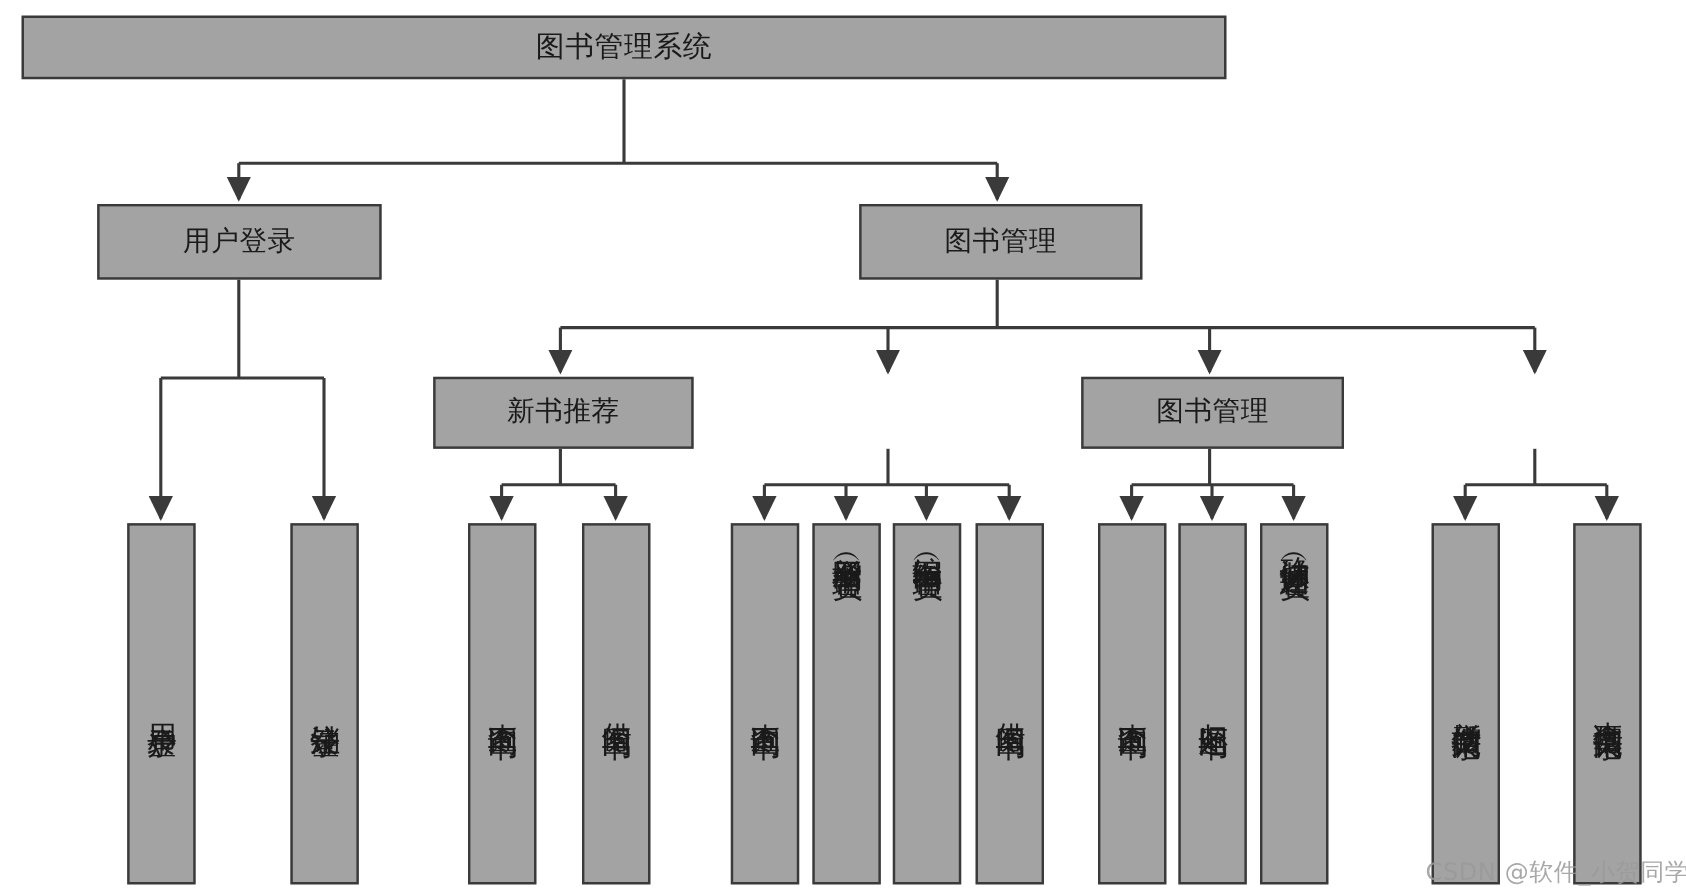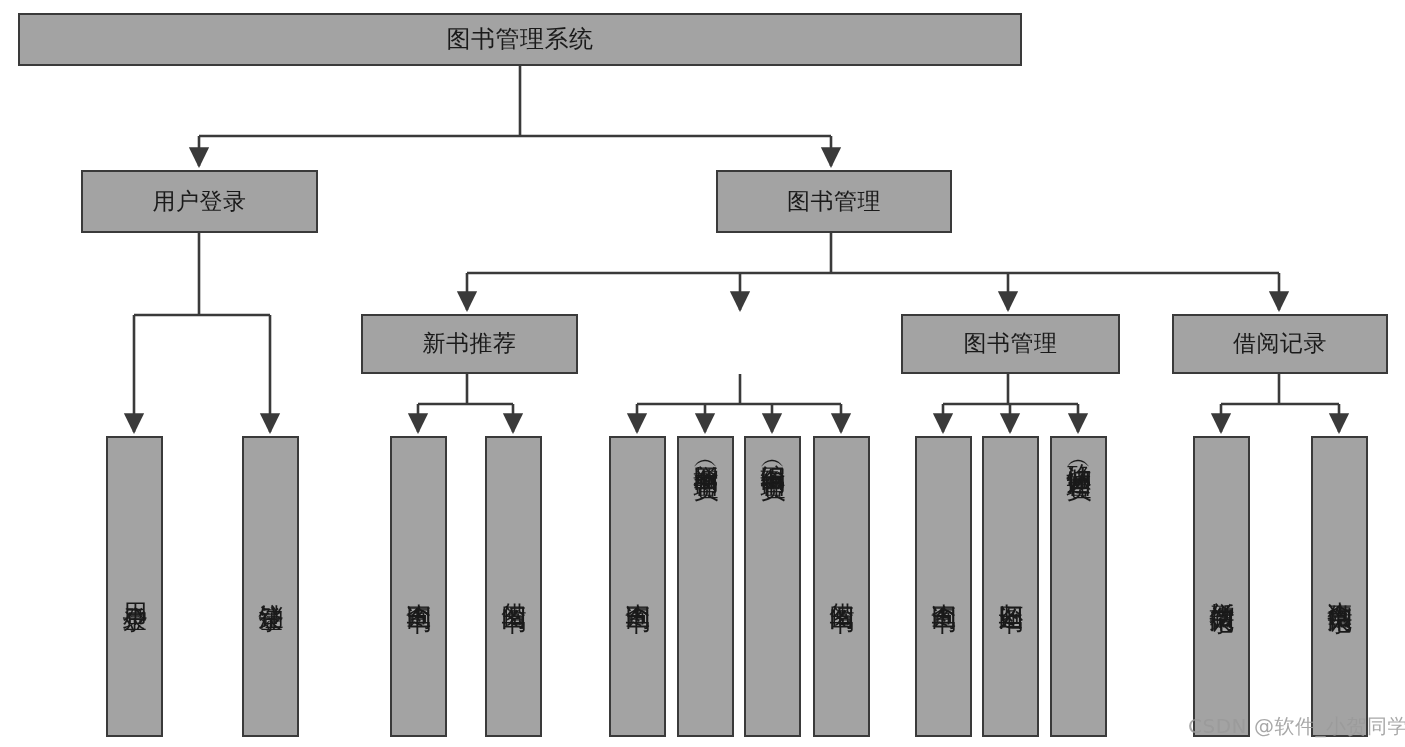--- a/index.html
+++ b/index.html
@@ -140,23 +140,20 @@
   <div class="node node-h" style="left:716px; top:170px; width:236px; height:63px;">
     <span class="node-label">图书管理</span>
   </div>
 
   <div class="node node-h" style="left:361px; top:314px; width:217px; height:60px;">
     <span class="node-label">新书推荐</span>
   </div>
   <div class="node node-h" style="left:901px; top:314px; width:219px; height:60px;">
     <span class="node-label">图书管理</span>
   </div>
-  <div class="node node-h" style="left:1172px; top:314px; width:216px; height:60px;">
-    <span class="node-label">借阅记录</span>
-  </div>
 
   <div class="node node-v vcenter" style="left:106px; top:436px; width:57px; height:301px;">
     <span class="node-label">用户登录</span>
   </div>
   <div class="node node-v vcenter" style="left:242px; top:436px; width:57px; height:301px;">
     <span class="node-label">注销登录</span>
   </div>
 
   <div class="node node-v vcenter" style="left:390px; top:436px; width:57px; height:301px;">
     <span class="node-label">查询图书</span>

